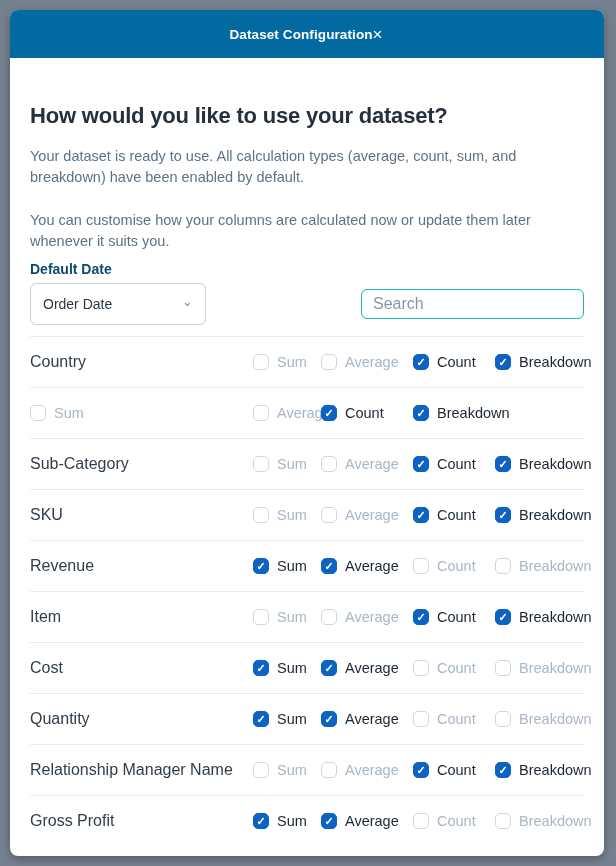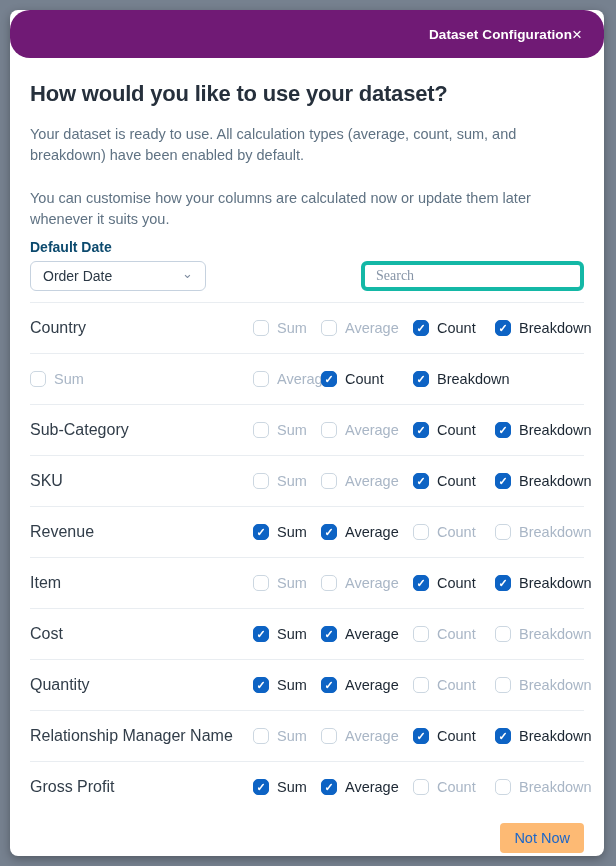--- a/index.html
+++ b/index.html
@@ -17,45 +17,44 @@
     background: #ffffff;
     border-radius: 8px;
     overflow: hidden;
     display: flex;
     flex-direction: column;
     box-shadow: 0 3px 10px rgba(0,0,0,0.3);
   }
   .modal-header {
     height: 48px;
     flex: 0 0 48px;
-    background: #701a75;
+    background: #0369a1;
     color: #ffffff;
     display: flex;
     align-items: center;
-    justify-content: flex-end;
+    justify-content: center;
     padding: 0 22px 0 20px;
-    border-radius: 20px;
   }
   .modal-header .hdr-title {
     font-size: 13.5px;
     font-weight: bold;
     letter-spacing: 0.1px;
   }
   .close-btn {
     background: none;
     border: none;
     color: #ffffff;
     font-size: 17px;
     line-height: 1;
     cursor: pointer;
     font-family: "Liberation Sans", sans-serif;
   }
   .modal-body {
     flex: 1;
-    padding: 23px 20px 0 20px;
+    padding: 45px 20px 0 20px;
   }
   h1.dlg-title {
     font-size: 22px;
     font-weight: bold;
     color: #26303c;
     letter-spacing: -0.2px;
     margin-bottom: 17px;
   }
   p.intro {
     font-size: 14.5px;
@@ -71,21 +70,21 @@
     margin-bottom: 6px;
   }
   .controls-row {
     display: flex;
     justify-content: space-between;
     align-items: center;
     margin-bottom: 11px;
   }
   .select {
     width: 176px;
-    height: 30px;
+    height: 42px;
     border: 1px solid #c6d2df;
     border-radius: 6px;
     background: #ffffff;
     display: flex;
     align-items: center;
     justify-content: space-between;
     padding: 0 12px;
     font-size: 14px;
     color: #2b3845;
     cursor: pointer;
@@ -93,26 +92,26 @@
   }
   .select .chevron {
     color: #7f8da0;
     font-size: 13px;
     line-height: 1;
     transform: translateY(-3px);
   }
   .search-input {
     width: 223px;
     height: 30px;
-    border: 4px solid #14b8a6;
+    border: 1px solid #14b8a6;
     border-radius: 6px;
     padding: 0 11px;
-    font-size: 14px;
+    font-size: 16px;
     color: #2b3845;
-    font-family: Liberation Serif, serif;
+    font-family: Liberation Sans, sans-serif;
     outline: none;
   }
   .search-input::placeholder { color: #8795a7; }
   .rows { }
   .row {
     display: grid;
     grid-template-columns: 1fr 68px 92px 82px 89px;
     align-items: center;
     height: 51px;
     border-top: 1px solid #e9edf1;

